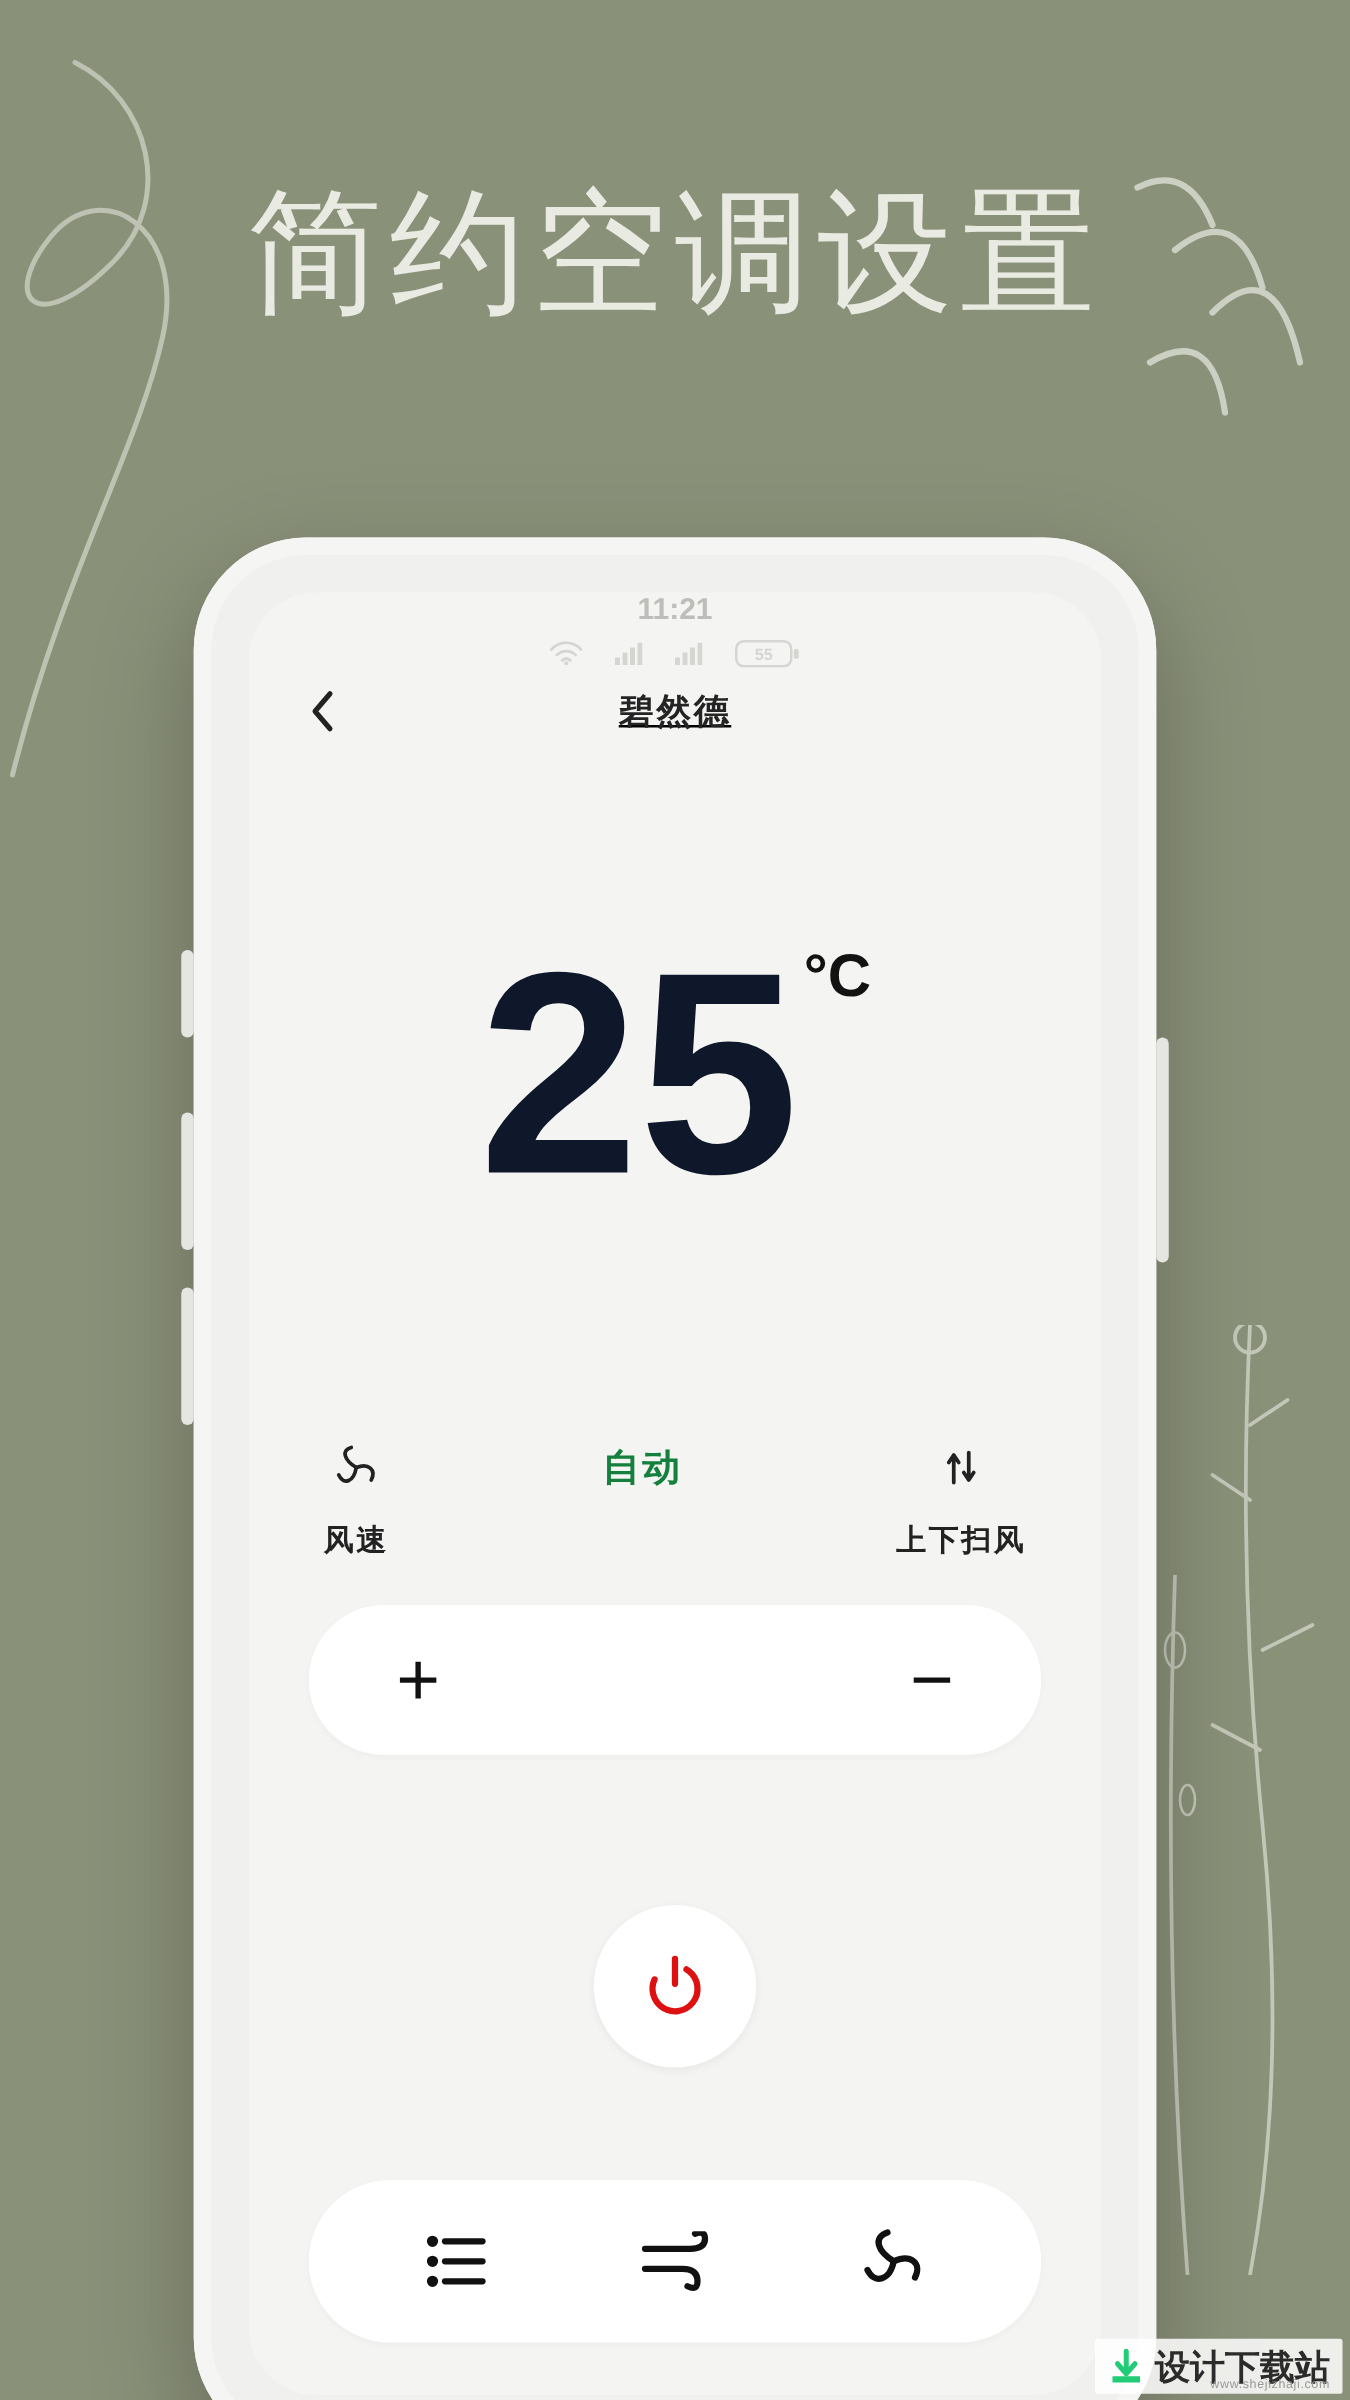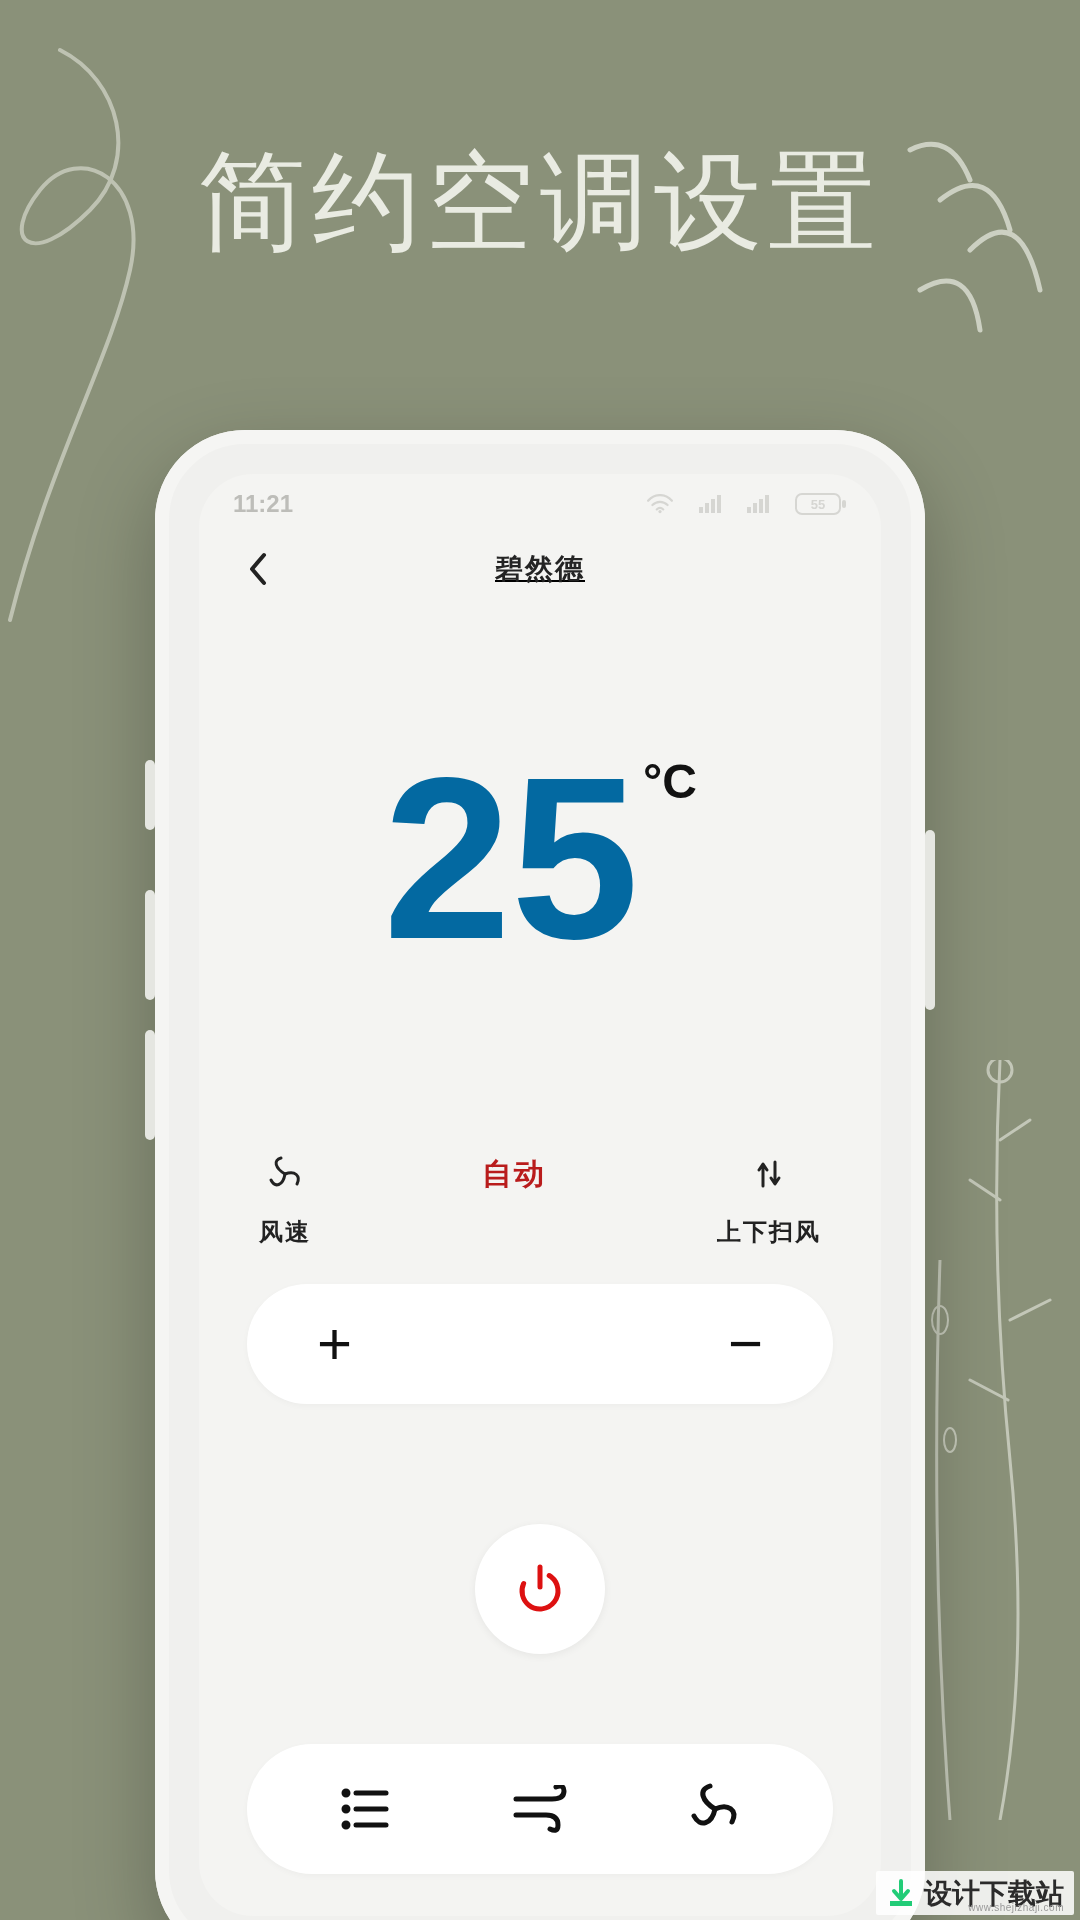--- a/index.html
+++ b/index.html
@@ -81,20 +81,21 @@
 }
 .status-bar {
   height: 60px;
   display: flex;
   align-items: center;
   justify-content: space-between;
   padding: 0 34px;
   color: #bdbdb9;
   font-size: 24px;
   font-weight: 600;
+  flex-direction: column;
 }
 .status-right {
   display: flex;
   align-items: center;
   gap: 26px;
 }
 .status-icon { opacity: 0.55; }
 .nav-bar {
   height: 70px;
   display: flex;
@@ -118,21 +119,21 @@
 }
 .temp-block {
   margin-top: 140px;
   display: flex;
   justify-content: center;
   align-items: flex-start;
 }
 .temp-number {
   font-size: 230px;
   font-weight: 900;
-  color: #0369a1;
+  color: #0f172a;
   line-height: 1;
 }
 .temp-unit {
   font-size: 48px;
   font-weight: 800;
   color: #121212;
   margin-top: 10px;
   margin-left: 4px;
 }
 .mode-row {
@@ -151,21 +152,21 @@
 .mode-icon { width: 40px; height: 40px; }
 .mode-label {
   font-size: 24px;
   font-weight: 700;
   color: #222;
   letter-spacing: 2px;
 }
 .mode-center {
   font-size: 30px;
   font-weight: 800;
-  color: #b91c1c;
+  color: #15803d;
   letter-spacing: 2px;
   padding-bottom: 10px;
 }
 .pill-row {
   margin: 36px 48px 0;
   height: 120px;
   background: #fff;
   border-radius: 60px;
   display: flex;
   align-items: center;

